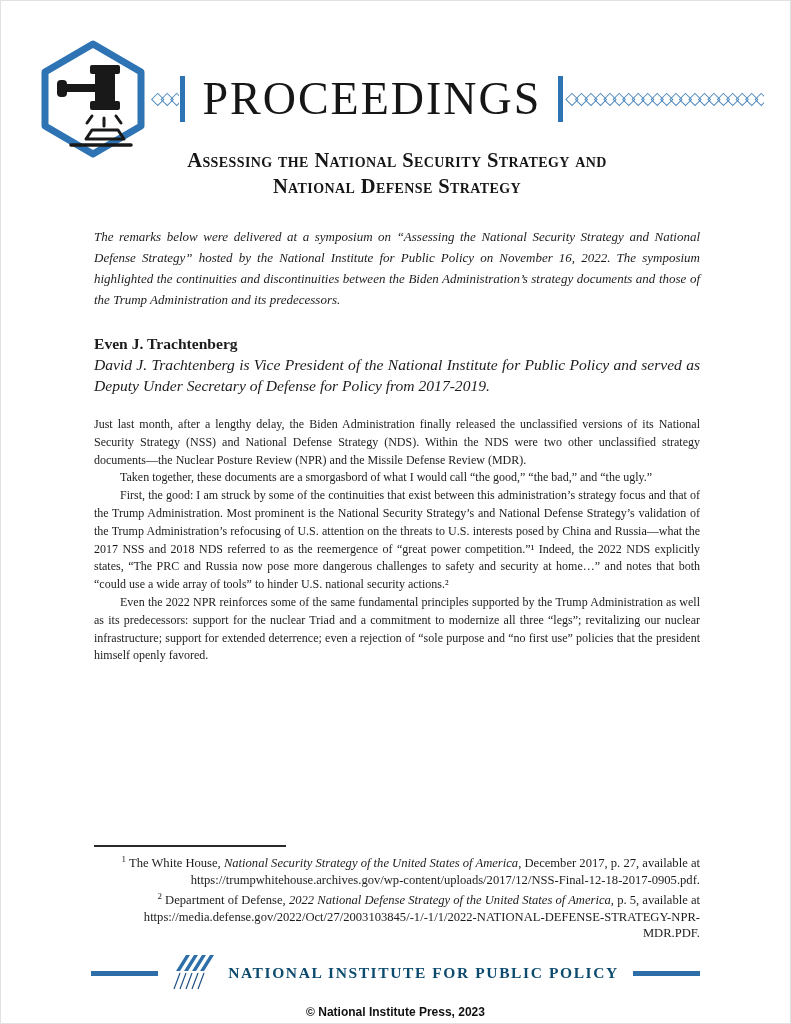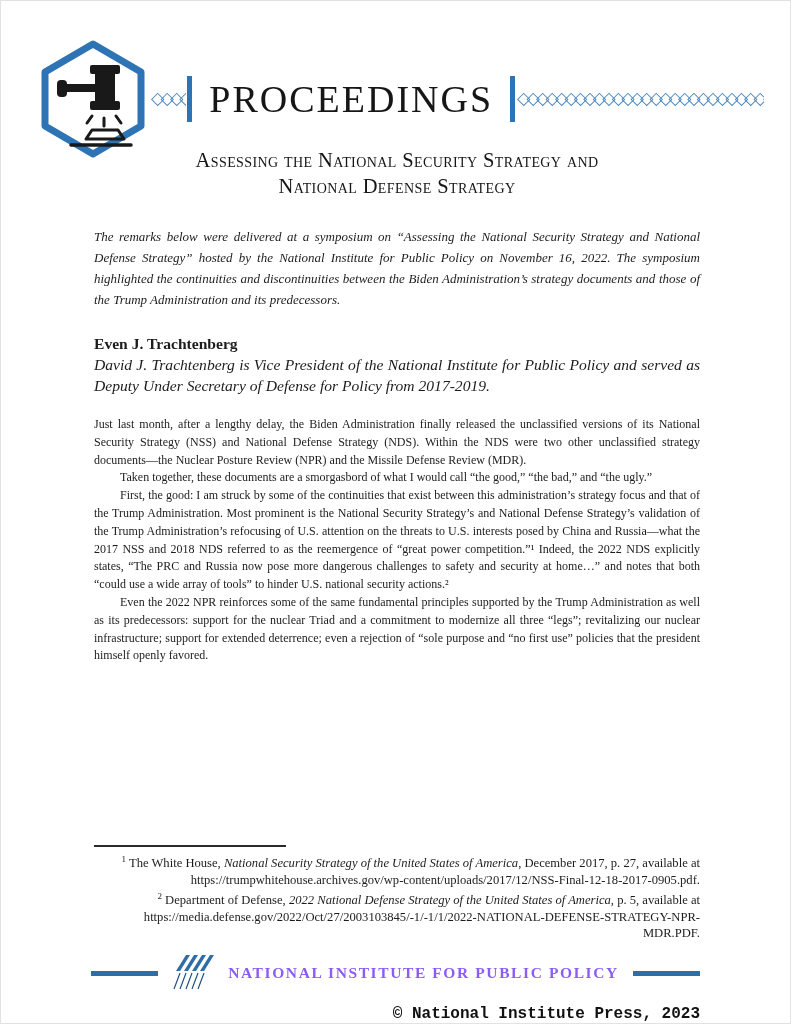--- a/index.html
+++ b/index.html
@@ -30,32 +30,32 @@
   }
   .chain-right { flex:1 1 auto; }
   .mast-bar { flex:0 0 auto; width:5px; height:46px; background:#2e74b5; }
   .bar-left  { margin-left:1px;  margin-right:15px; }
   .bar-right { margin-left:15px; margin-right:2px; }
   .wordmark {
     flex:0 0 auto;
     margin:0; padding:0 2px;
     font-family:"Liberation Serif", serif;
     font-weight:normal;
-    font-size:38px; line-height:1;
+    font-size:46px; line-height:1;
     letter-spacing:2px;
     color:#161616;
   }
 
   
   .content { position:absolute; top:146px; left:93px; width:606px; }
 
   .doc-title {
     margin:0; text-align:center;
     font-variant:small-caps;
-    font-weight:normal;
+    font-weight:bold;
     font-size:20.5px; line-height:26px;
     letter-spacing:0.4px;
     color:#151515;
   }
 
   .intro {
     margin:27px 0 0 0;
     font-style:italic;
     text-align:justify;
     font-size:13px; line-height:21px;
@@ -76,29 +76,29 @@
   .footnote sup { font-size:9px; line-height:0; }
   .fn-italic { font-style:italic; }
 
   
   .page-footer { position:absolute; left:90px; right:90px; top:950px; }
   .footer-line { display:flex; align-items:center; }
   .f-dash { flex:1 1 auto; height:5px; background:#2d6da8; }
   .nipp-logo { flex:0 0 auto; margin:0 12px 0 14px; }
   .f-name {
     flex:0 0 auto;
-    color:#8b5cf6; font-weight:bold;
+    color:#0c4a6e; font-weight:bold;
     font-size:15.5px; letter-spacing:1.6px;
     white-space:nowrap;
     margin-right:14px;
   }
   .f-copy {
-    margin-top:10px; text-align:right;
-    font-family:Liberation Mono, monospace;
-    font-weight:bold; font-size:16px; color:#111111;
+    margin-top:10px; text-align:center;
+    font-family:Liberation Sans, sans-serif;
+    font-weight:bold; font-size:12px; color:#111111;
   }
 </style>
 </head>
 <body>
 
 <div class="page">
 
   <div class="masthead">
     <span class="hex-badge">
       <svg width="112" height="118" viewBox="0 0 112 118">

